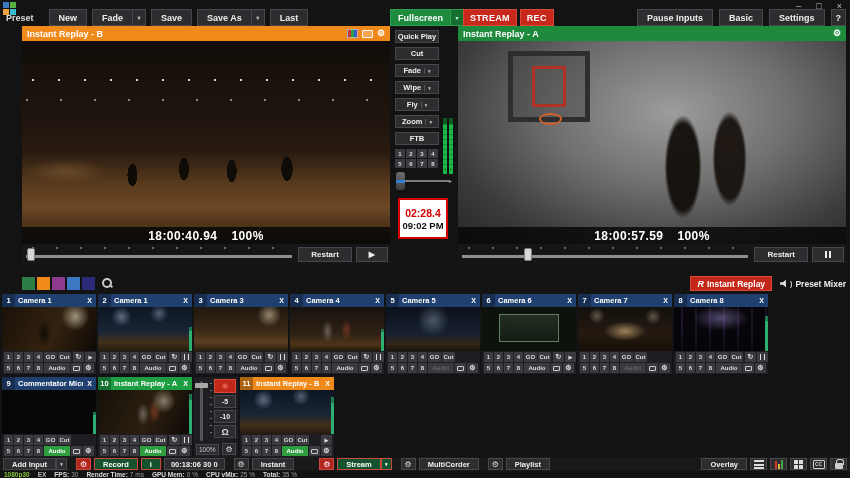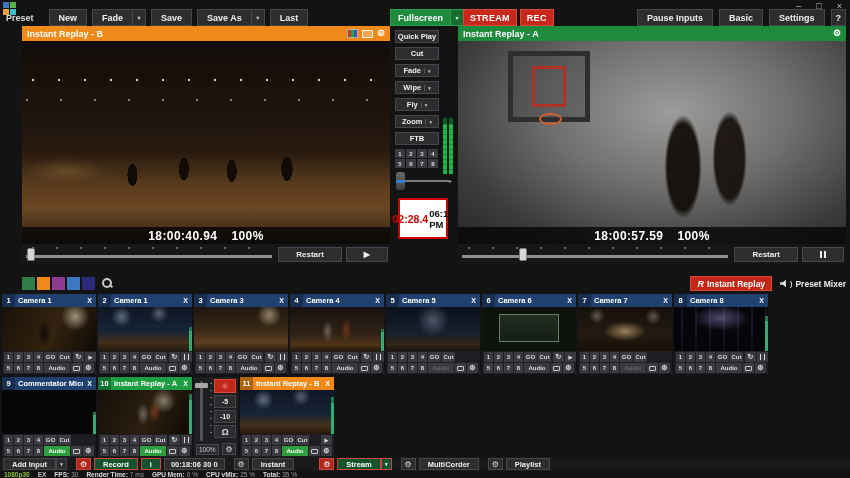--- a/index.html
+++ b/index.html
@@ -45,21 +45,21 @@
   .icon-cam{width:11px;height:8px;border:1px solid #fdfdfd;background:rgba(255,255,255,.25);border-radius:1px}
   .gear-glyph{font-size:9px;color:#fff;line-height:9px}
   .video{flex:1;position:relative;overflow:hidden;cursor:pointer}
   .ts-overlay{position:absolute;left:0;right:0;bottom:0;height:17px;background:rgba(5,5,5,.8);
               display:flex;align-items:center;justify-content:center;gap:14px;font-size:12px;font-weight:bold;color:#fff;letter-spacing:.4px}
   .seek-row{flex:0 0 20px;display:flex;align-items:center;gap:4px;padding:0 2px;background:#161617}
   .seek-track{flex:1;align-self:stretch;position:relative}
   .seek-ticks{position:absolute;left:8px;right:8px;top:3px;height:2px;background-image:repeating-linear-gradient(90deg,#6a6a6a 0 2px,transparent 2px 24px)}
   .seek-line{position:absolute;left:2px;right:2px;top:11px;height:3px;background:#8f8f8f}
   .seek-handle{position:absolute;top:4px;width:8px;height:13px;background:#d6d6d6;border:1px solid #7d7d7d;border-radius:2px}
-  .small-btn{height:15px;background:#2d2d30;border:1px solid #46464c;color:#eee;font-size:8px;font-weight:bold;display:flex;align-items:center;justify-content:center;padding:0 17px}
+  .small-btn{height:15px;background:#2d2d30;border:1px solid #46464c;color:#eee;font-size:8px;font-weight:bold;display:flex;align-items:center;justify-content:center;padding:0 12px}
   .pause-bars{display:inline-block;width:6px;height:7px;border-left:2px solid #eee;border-right:2px solid #eee}
 
   
   .scene-main-left{background-image:
       radial-gradient(ellipse 60px 18px at 12% 64%, rgba(255,200,120,.18), transparent 70%),
       radial-gradient(ellipse 7px 16px at 30% 66%, rgba(12,9,6,.95) 70%, transparent 71%),
       radial-gradient(ellipse 7px 16px at 44% 63%, rgba(14,10,7,.95) 70%, transparent 71%),
       radial-gradient(ellipse 7px 16px at 57% 64%, rgba(14,10,7,.95) 70%, transparent 71%),
       radial-gradient(ellipse 8px 17px at 72% 63%, rgba(12,9,7,.95) 70%, transparent 71%),
       repeating-linear-gradient(90deg, rgba(255,250,230,.85) 0 2px, transparent 2px 26px),
@@ -86,21 +86,21 @@
   #num-grid{width:43px;display:grid;grid-template-columns:repeat(4,1fr);gap:1px;margin-top:2px}
   .num-cell{height:9px;background:#3a3a40;color:#ddd;font-size:6px;font-weight:bold;display:flex;align-items:center;justify-content:center}
   #t-meters{position:absolute;right:2px;top:88px;height:56px;display:flex;gap:2px}
   #t-meters span{display:block;width:4px;height:100%;background-image:repeating-linear-gradient(to top,#18b94a 0 4px,#11913a 4px 5px);border-top:6px solid #0a5b24}
   #tbar{position:absolute;left:1px;top:142px;width:56px;height:18px}
   .tbar-line{position:absolute;left:7px;right:3px;top:8px;height:2px;background:#7a7a7a}
   .tbar-end{position:absolute;right:0;top:5px;font-size:6px;color:#999}
   .tbar-handle{position:absolute;left:0;top:0;width:9px;height:18px;background:linear-gradient(#6b6b6b,#3f3f3f);border-radius:3px}
   .tbar-handle:after{content:'';position:absolute;left:0;right:0;top:8px;height:3px;background:#2f7fd0}
   #clock{position:absolute;left:3px;top:168px;width:50px;height:41px;background:#fff;border:2px solid #d40000;
-         display:flex;flex-direction:row;align-items:center;justify-content:center;gap:1px}
+         display:flex;flex-direction:column;align-items:center;justify-content:center;gap:1px}
   .clock-countdown{color:#d40000;font-size:10.5px;font-weight:bold}
   .clock-time{color:#101010;font-size:9.5px;font-weight:bold}
 
   
   #swatches{position:absolute;left:22px;top:276px;height:14px;display:flex;gap:2px;align-items:center}
   .swatch{width:13px;height:13px;cursor:pointer}
   .icon-search{position:relative;width:12px;height:12px;margin-left:4px;cursor:pointer}
   .icon-search:before{content:'';position:absolute;left:1px;top:1px;width:6px;height:6px;border:2px solid #c9c9c9;border-radius:50%}
   .icon-search:after{content:'';position:absolute;left:8px;top:8px;width:4px;height:2px;background:#c9c9c9;transform:rotate(45deg)}
   #quick-access{position:absolute;right:4px;top:276px;height:15px;display:flex;align-items:center;gap:8px}
@@ -337,21 +337,21 @@
         <span></span>
         <span></span>
       </div>
     <div id="tbar">
       <div class="tbar-line"></div>
       <div class="tbar-end">▸</div>
       <div class="tbar-handle"></div>
     </div>
     <div id="clock">
       <span class="clock-countdown">02:28.4</span>
-      <span class="clock-time">06:17 PM</span>
+      <span class="clock-time">09:02 PM</span>
     </div>
   </div>
 
   <div id="swatches">
     <span class="swatch" style="background: rgb(46, 125, 70);"></span>
       <span class="swatch" style="background: rgb(239, 138, 26);"></span>
       <span class="swatch" style="background: rgb(142, 58, 142);"></span>
       <span class="swatch" style="background: rgb(59, 120, 196);"></span>
       <span class="swatch" style="background: rgb(43, 43, 122);"></span>
       <span class="icon-search"></span>
@@ -787,20 +787,47 @@
         </div>
     </div>
     <div class="bb-gear dark gap6">
         <span>⚙</span>
       </div>
     <div class="bb-btn">MultiCorder</div>
     <div class="bb-gear dark gap6">
         <span>⚙</span>
       </div>
     <div class="bb-btn">Playlist</div>
+    <div id="bb-right">
+      <div class="bb-btn">Overlay</div>
+      <div class="bb-iconbtn">
+          <span class="icon-list"></span>
+        </div>
+      <div class="bb-iconbtn">
+          <span class="icon-bars">
+            <b class="b1"></b>
+            <b class="b2"></b>
+            <b class="b3"></b>
+          </span>
+        </div>
+      <div class="bb-iconbtn">
+          <span class="icon-grid">
+            <b></b>
+            <b></b>
+            <b></b>
+            <b></b>
+          </span>
+        </div>
+      <div class="bb-iconbtn">
+          <span class="icon-cc">CC</span>
+        </div>
+      <div class="bb-iconbtn">
+          <span class="icon-lock"></span>
+        </div>
+    </div>
   </div>
 
   <div id="statusbar">
     <span class="sb-format">1080p30</span>
     <span class="sb-ex">EX</span>
     <span class="sb-item">
         <span class="sb-label">FPS:</span>
         <span class="sb-val">30</span>
       </span>
     <span class="sb-item">

